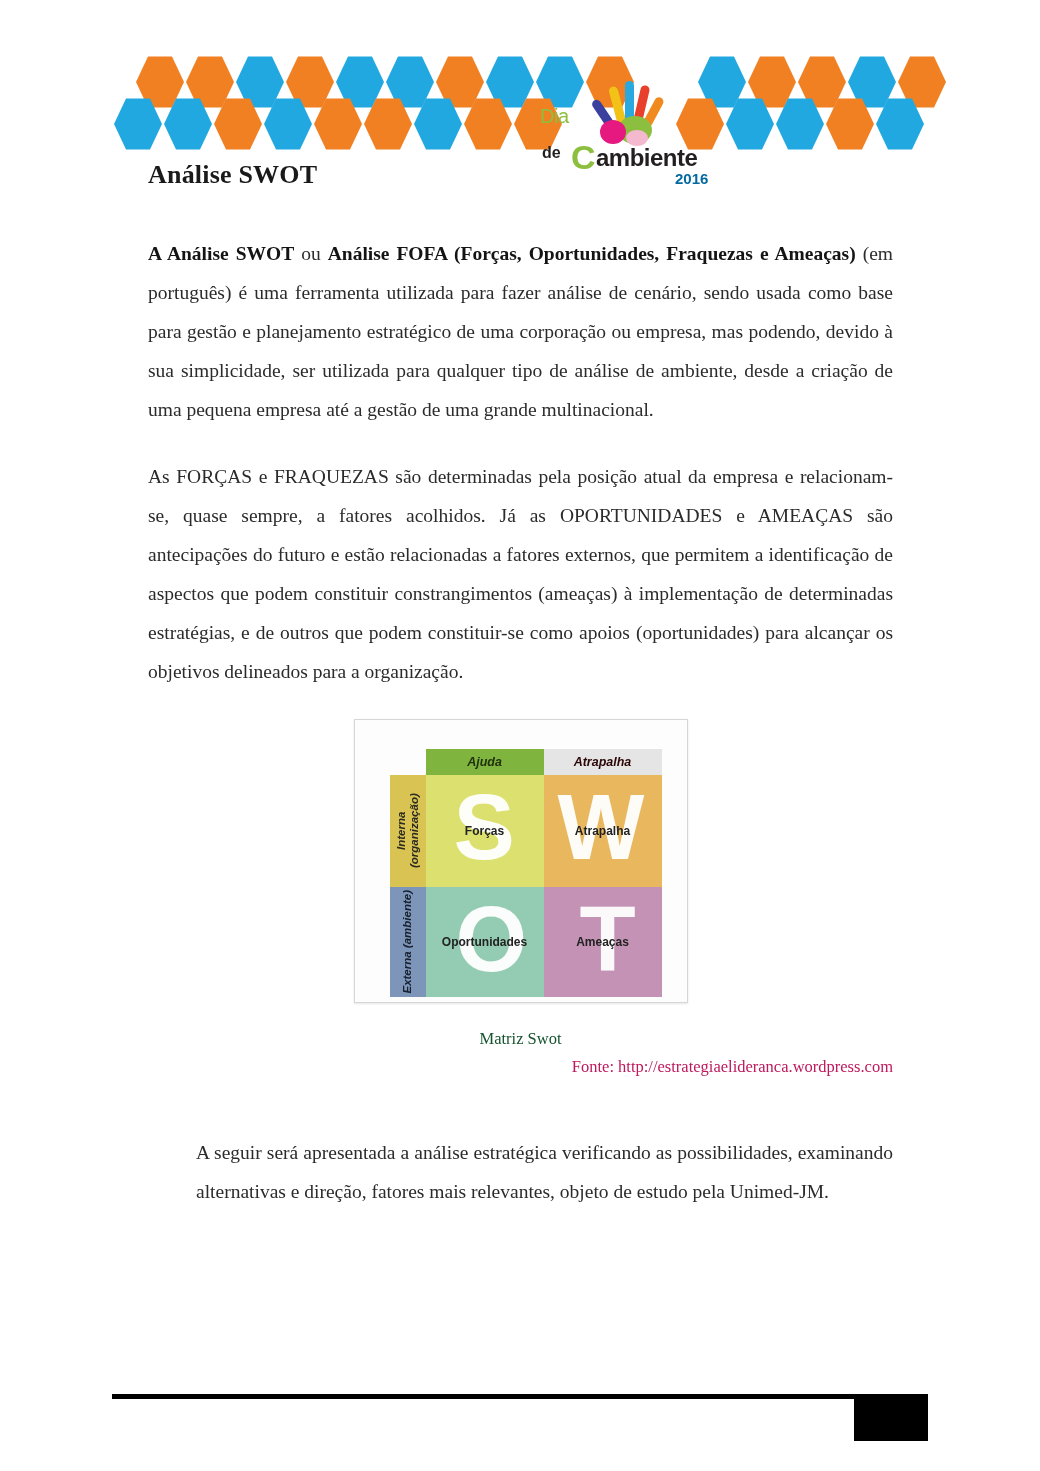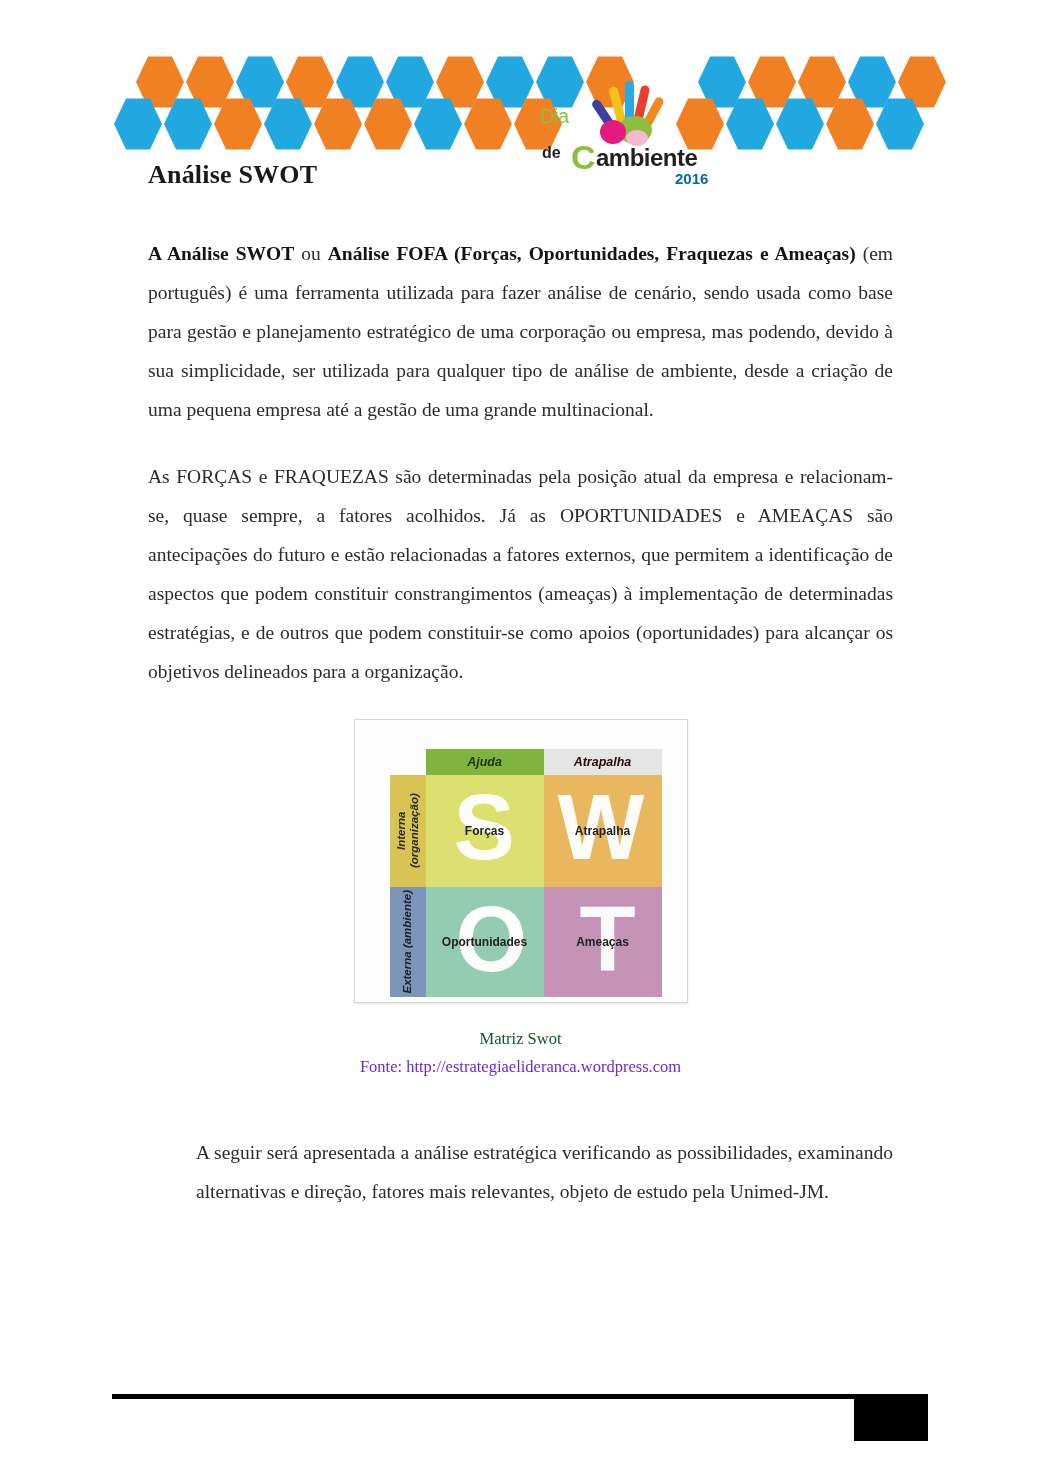--- a/index.html
+++ b/index.html
@@ -254,22 +254,23 @@
   .fig-caption {
     font-family: "Liberation Serif", serif;
     font-size: 16.5px;
     color: #14532d;
     margin-top: 18px;
     line-height: 28px;
   }
   .fig-source {
     font-family: "Liberation Serif", serif;
     font-size: 16.5px;
-    color: #6d28d9;
+    color: #be185d;
     line-height: 28px;
+    text-align: right;
   }
 
   .para.last { margin-top: 52px; margin-left: 48px; }
 
   
   .footer {
     position: absolute;
     left: 112px;
     top: 1394px;
     width: 816px;

